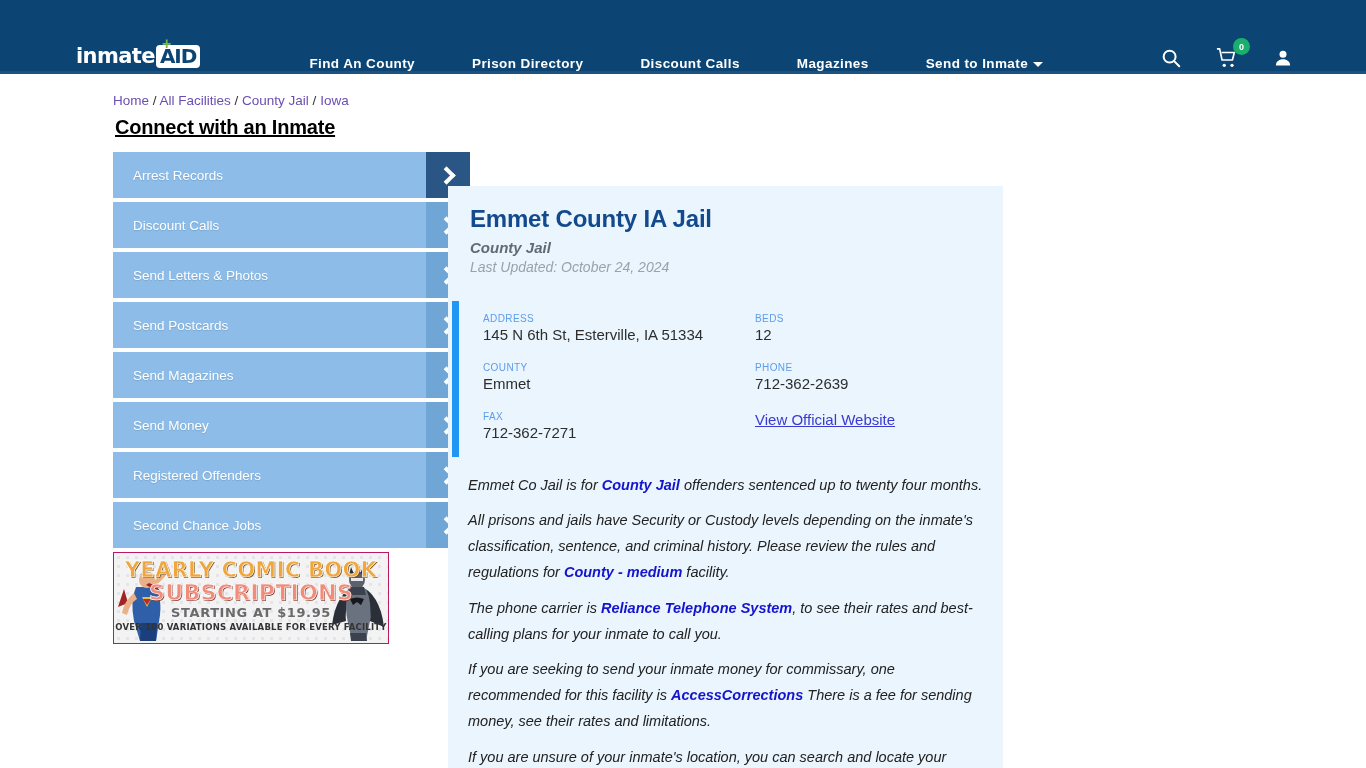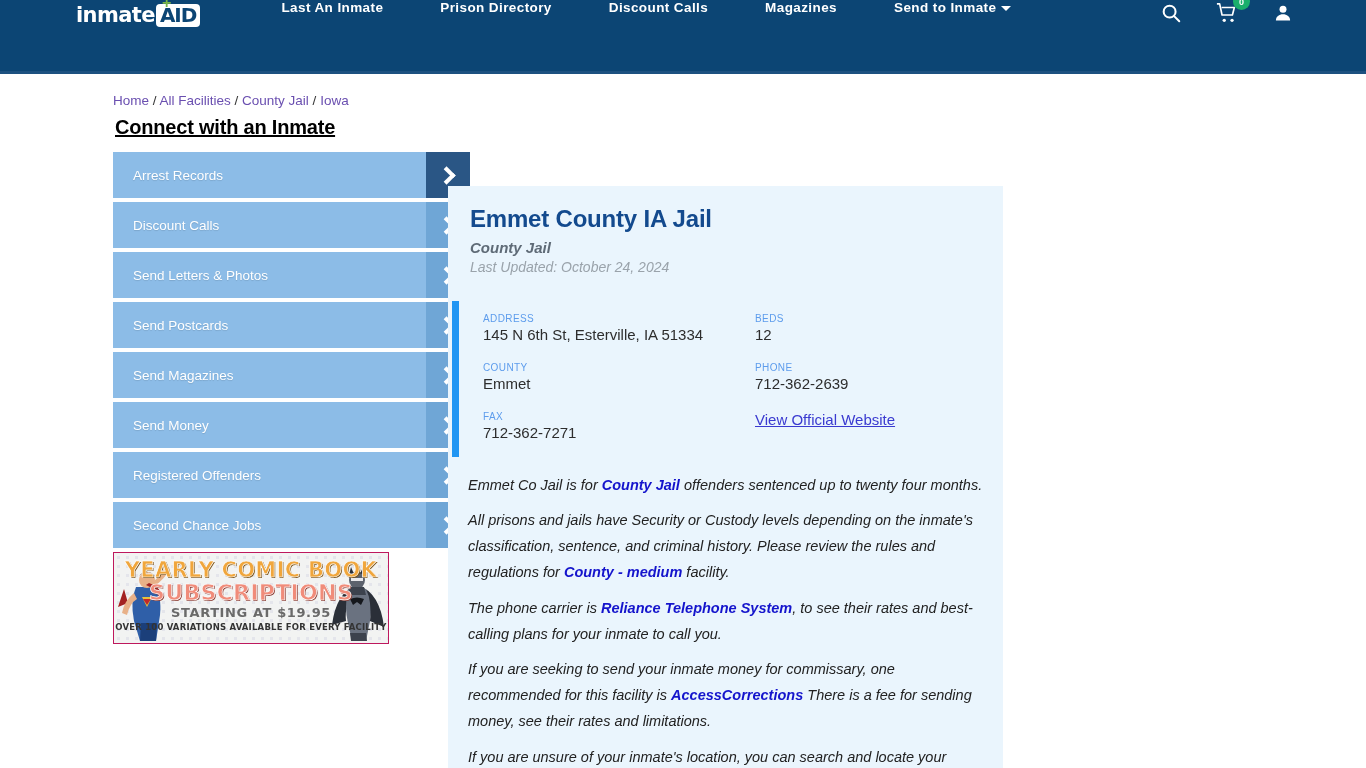--- a/index.html
+++ b/index.html
@@ -12,22 +12,23 @@
     font-family: "Liberation Sans", sans-serif;
   }
 
   
   .header {
     width: 1366px;
     height: 74px;
     background: #0c4574;
     border-bottom: 3px solid #1d5180;
     display: flex;
-    align-items: flex-start;
-    position: relative;
+    align-items: flex-end;
+    position: relative;
+    gap: 28px;
   }
   .logo {
     margin-left: 76px;
     display: flex;
     align-items: center;
     height: 30px;
     position: relative;
     cursor: pointer;
   }
   .logo-word {
@@ -323,21 +324,21 @@
 
 <div class="header">
 
   <div class="logo">
     <span class="logo-word">inmate</span>
     <span class="logo-plus">+</span>
     <span class="logo-aid">AID</span>
   </div>
 
   <div class="nav">
-    <div class="nav-item">Last An Inmate</div>
+    <div class="nav-item">Find An County</div>
     <div class="nav-item">Prison Directory</div>
     <div class="nav-item">Discount Calls</div>
     <div class="nav-item">Magazines</div>
     <div class="nav-item dropdown">
       <span>Send to Inmate</span><span class="caret"></span>
     </div>
   </div>
 
   <div class="header-icons">
     <div class="icon-btn">

